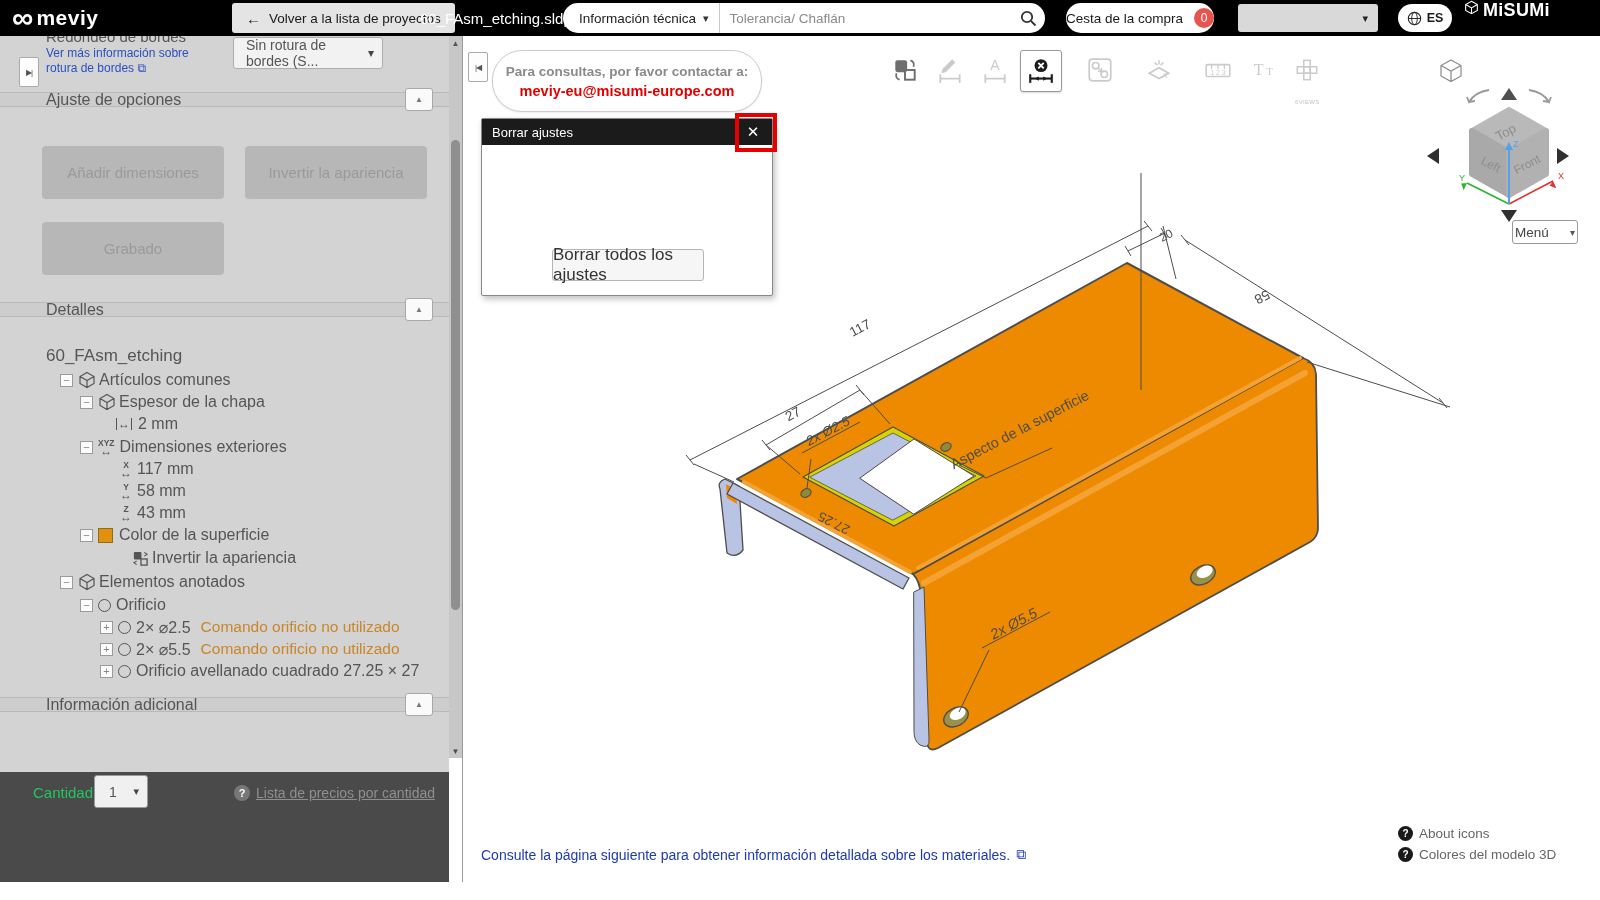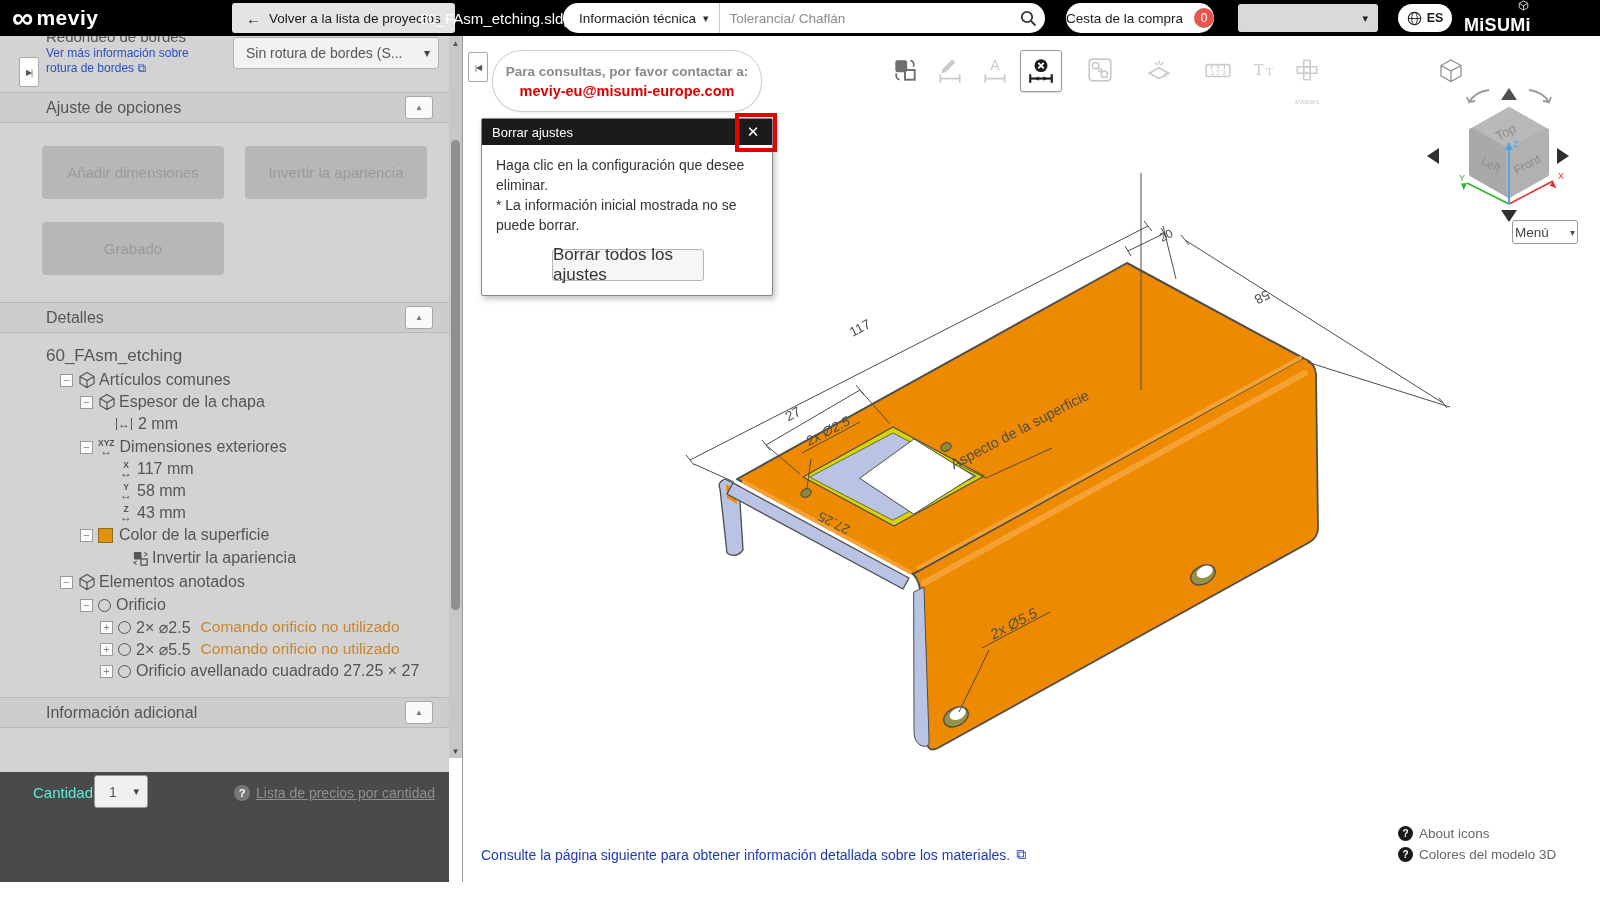--- a/index.html
+++ b/index.html
@@ -17,29 +17,29 @@
   .searchpill{left:563px;top:3px;width:482px;height:30px;background:#ffffff;border-radius:15px;display:flex;align-items:center;overflow:hidden;}
   .searchpill .cat{display:flex;align-items:center;padding:0 10px 0 16px;font-size:13.5px;color:#222;cursor:pointer;white-space:nowrap;}
   .searchpill .cat .chev{margin-left:7px;font-size:11px;color:#333;}
   .searchpill .div{width:1px;height:30px;background:#c9c9c9;}
   .searchpill .ph{flex:1;padding:0 10px;font-size:13.5px;color:#8a8a8a;white-space:nowrap;overflow:hidden;}
   .searchpill .mag{width:34px;display:flex;justify-content:center;cursor:pointer;}
   .cartpill{left:1066px;top:3px;width:148px;height:30px;background:#fff;border-radius:15px;display:flex;align-items:center;justify-content:space-between;gap:7px;font-size:13.5px;color:#1a1a1a;cursor:pointer;}
   .badge{width:20px;height:20px;border-radius:50%;background:#e8554f;color:#fff;font-size:12px;display:flex;align-items:center;justify-content:center;}
   .hselect{left:1238px;top:4px;width:140px;height:28px;background:#d9d9d9;border-radius:3px;display:flex;align-items:center;justify-content:flex-end;padding-right:10px;box-sizing:border-box;font-size:11px;color:#222;cursor:pointer;}
   .espill{left:1398px;top:4px;width:54px;height:28px;background:#fff;border-radius:14px;display:flex;align-items:center;justify-content:center;gap:5px;font-size:12.5px;font-weight:700;color:#1a1a1a;cursor:pointer;}
-  .misumi{left:1464px;top:0;height:36px;display:flex;align-items:flex-end;gap:4px;color:#fff;font-size:18px;font-weight:700;letter-spacing:.3px;flex-direction:column;}
+  .misumi{left:1464px;top:0;height:36px;display:flex;align-items:flex-start;gap:4px;color:#fff;font-size:18px;font-weight:700;letter-spacing:.3px;}
   
   #sidebar{left:0;top:36px;width:449px;height:846px;background:#d3d3d3;z-index:5;}
   .clippedtitle{left:46px;top:-8px;font-size:15px;color:#555;}
   .edgelink{left:46px;top:10px;width:170px;font-size:12px;color:#2b4fc0;line-height:15px;cursor:pointer;}
-  .edgeselect{left:233px;top:1px;width:206px;height:32px;background:#f2f2f2;border:1px solid #aeaeae;border-radius:3px;display:flex;align-items:center;box-sizing:border-box;padding:0 8px 0 12px;font-size:14px;color:#555;cursor:pointer;}
+  .edgeselect{left:233px;top:1px;width:150px;height:32px;background:#f2f2f2;border:1px solid #aeaeae;border-radius:3px;display:flex;align-items:center;box-sizing:border-box;padding:0 8px 0 12px;font-size:14px;color:#555;cursor:pointer;}
   .edgeselect .chev{margin-left:auto;font-size:12px;color:#444;}
   .collapser{width:18px;height:28px;background:#fdfdfd;border:1px solid #aaa;border-radius:2px;display:flex;align-items:center;justify-content:center;font-size:8px;color:#555;cursor:pointer;letter-spacing:-1px;}
-  .secheader{left:0;width:449px;height:31px;background:#cdcdcd;border-top:1px solid #b9b9b9;border-bottom:1px solid #b9b9b9;display:flex;align-items:center;box-sizing:border-box;}
+  .secheader{left:0;width:449px;height:15px;background:#cdcdcd;border-top:1px solid #b9b9b9;border-bottom:1px solid #b9b9b9;display:flex;align-items:center;box-sizing:border-box;}
   .secheader .t{margin-left:46px;font-size:16px;color:#555;}
   .colbtn{margin-left:auto;margin-right:16px;width:26px;height:21px;background:#fafafa;border:1px solid #a8a8a8;border-radius:3px;display:flex;align-items:center;justify-content:center;font-size:8px;color:#777;cursor:pointer;}
   .gbtn{position:absolute;width:182px;height:53px;background:#b7b7b7;border-radius:4px;display:flex;align-items:center;justify-content:center;font-size:15px;color:#9a9a9a;}
   
   .trow{position:absolute;left:0;height:22px;display:flex;align-items:center;font-size:16px;color:#555;white-space:nowrap;cursor:default;}
   .trow .note{margin-left:10px;color:#c9862b;font-size:15.5px;}
   .exp{width:13px;height:13px;border:1px solid #9b9b9b;background:#fbfbfb;color:#888;font-size:11px;line-height:10px;display:inline-flex;align-items:center;justify-content:center;margin-right:5px;box-sizing:border-box;flex:none;cursor:pointer;}
   .cubeic{margin-right:3px;flex:none;}
   .circ{width:13px;height:13px;border:1.6px solid #555;border-radius:50%;box-sizing:border-box;margin-right:5px;flex:none;}
   .sw{width:15px;height:15px;background:#e0920f;border:1px solid #8d6d1e;box-sizing:border-box;margin-right:6px;flex:none;}
@@ -47,21 +47,21 @@
   .dimic .l{font-size:8.5px;font-weight:700;}
   .dimic .a{font-size:12px;}
   .thic{border-left:1.5px solid #555;border-right:1.5px solid #555;padding:0 1px;font-size:12px;line-height:12px;color:#555;margin-right:6px;flex:none;}
   
   .sbtrack{left:449px;top:36px;width:13px;height:722px;background:#c7c7c7;z-index:6;}
   .sbarrow{position:absolute;left:0;width:13px;height:14px;display:flex;align-items:center;justify-content:center;font-size:8px;color:#555;cursor:pointer;}
   .sbthumb{position:absolute;left:2px;width:9px;border-radius:5px;background:#8f8f8f;cursor:pointer;}
   .vdiv{left:462px;top:36px;width:1px;height:846px;background:#9a9a9a;z-index:7;}
   
   #sfoot{left:0;top:772px;width:449px;height:110px;background:#4a4a4a;z-index:8;}
-  #sfoot .qlabel{position:absolute;left:33px;top:12px;color:#5eead4;font-size:15px;}
+  #sfoot .qlabel{position:absolute;left:33px;top:12px;color:#22c55e;font-size:15px;}
   .qselect{position:absolute;left:94px;top:3px;width:54px;height:33px;background:#f0f0f0;border:1px solid #999;border-radius:3px;display:flex;align-items:center;box-sizing:border-box;padding:0 8px 0 14px;font-size:14px;color:#555;cursor:pointer;}
   .qselect .chev{margin-left:auto;font-size:11px;color:#444;}
   .pricelink{position:absolute;right:14px;top:13px;display:flex;align-items:center;gap:6px;color:#8f8f8f;font-size:14px;cursor:pointer;}
   .pricelink .txt{text-decoration:underline;}
   .qmark{width:16px;height:16px;border-radius:50%;background:#777;color:#fff;font-size:11px;font-weight:700;display:inline-flex;align-items:center;justify-content:center;flex:none;}
   .confirm{position:absolute;left:36px;top:70px;width:410px;height:37px;background:#d5b321;border-radius:4px;display:flex;align-items:center;justify-content:center;font-size:15px;color:#3c3c28;cursor:pointer;}
   
   .panelcol{left:468px;top:52px;z-index:9;}
   .contact{left:492px;top:50px;width:268px;height:60px;background:#fff;border:1px solid #ccc;border-radius:30px;box-shadow:0 1px 2px rgba(0,0,0,.08);display:flex;flex-direction:column;align-items:center;justify-content:center;z-index:9;}
   .contact .l1{font-size:13.5px;font-weight:700;color:#8a8a8a;}
@@ -476,24 +476,20 @@
     </div>
   </div>
 
   <div class="abs dialog">
     <div class="head">
       <span>Borrar ajustes</span>
     </div>
     <div class="close">
         <span>✕</span>
       </div>
-    <div class="body">
-      <div>Haga clic en la configuración que desee eliminar.</div>
-      <div>* La información inicial mostrada no se puede borrar.</div>
-    </div>
     <div class="bbtn">
       <span>Borrar todos los ajustes</span>
     </div>
   </div>
   <div class="abs redbox"></div>
 
   <svg class="abs" style="left:1405px;top:52px;z-index:9;" width="185" height="195" viewBox="0 0 185 195">
     <path d="M46 8 L56 13.5 L56 24 L46 29.5 L36 24 L36 13.5 Z M36 13.5 L46 19 L56 13.5 M46 19 L46 29.5" fill="none" stroke="#8a8a8a" stroke-width="1.2"></path>
     <path d="M84 38 q-14 2 -20 12 l-2 -5 m2 5 l6 -1" fill="none" stroke="#9a9a9a" stroke-width="1.8"></path>
     <path d="M124 38 q14 2 20 12 l2 -5 m-2 5 l-6 -1" fill="none" stroke="#9a9a9a" stroke-width="1.8"></path>

